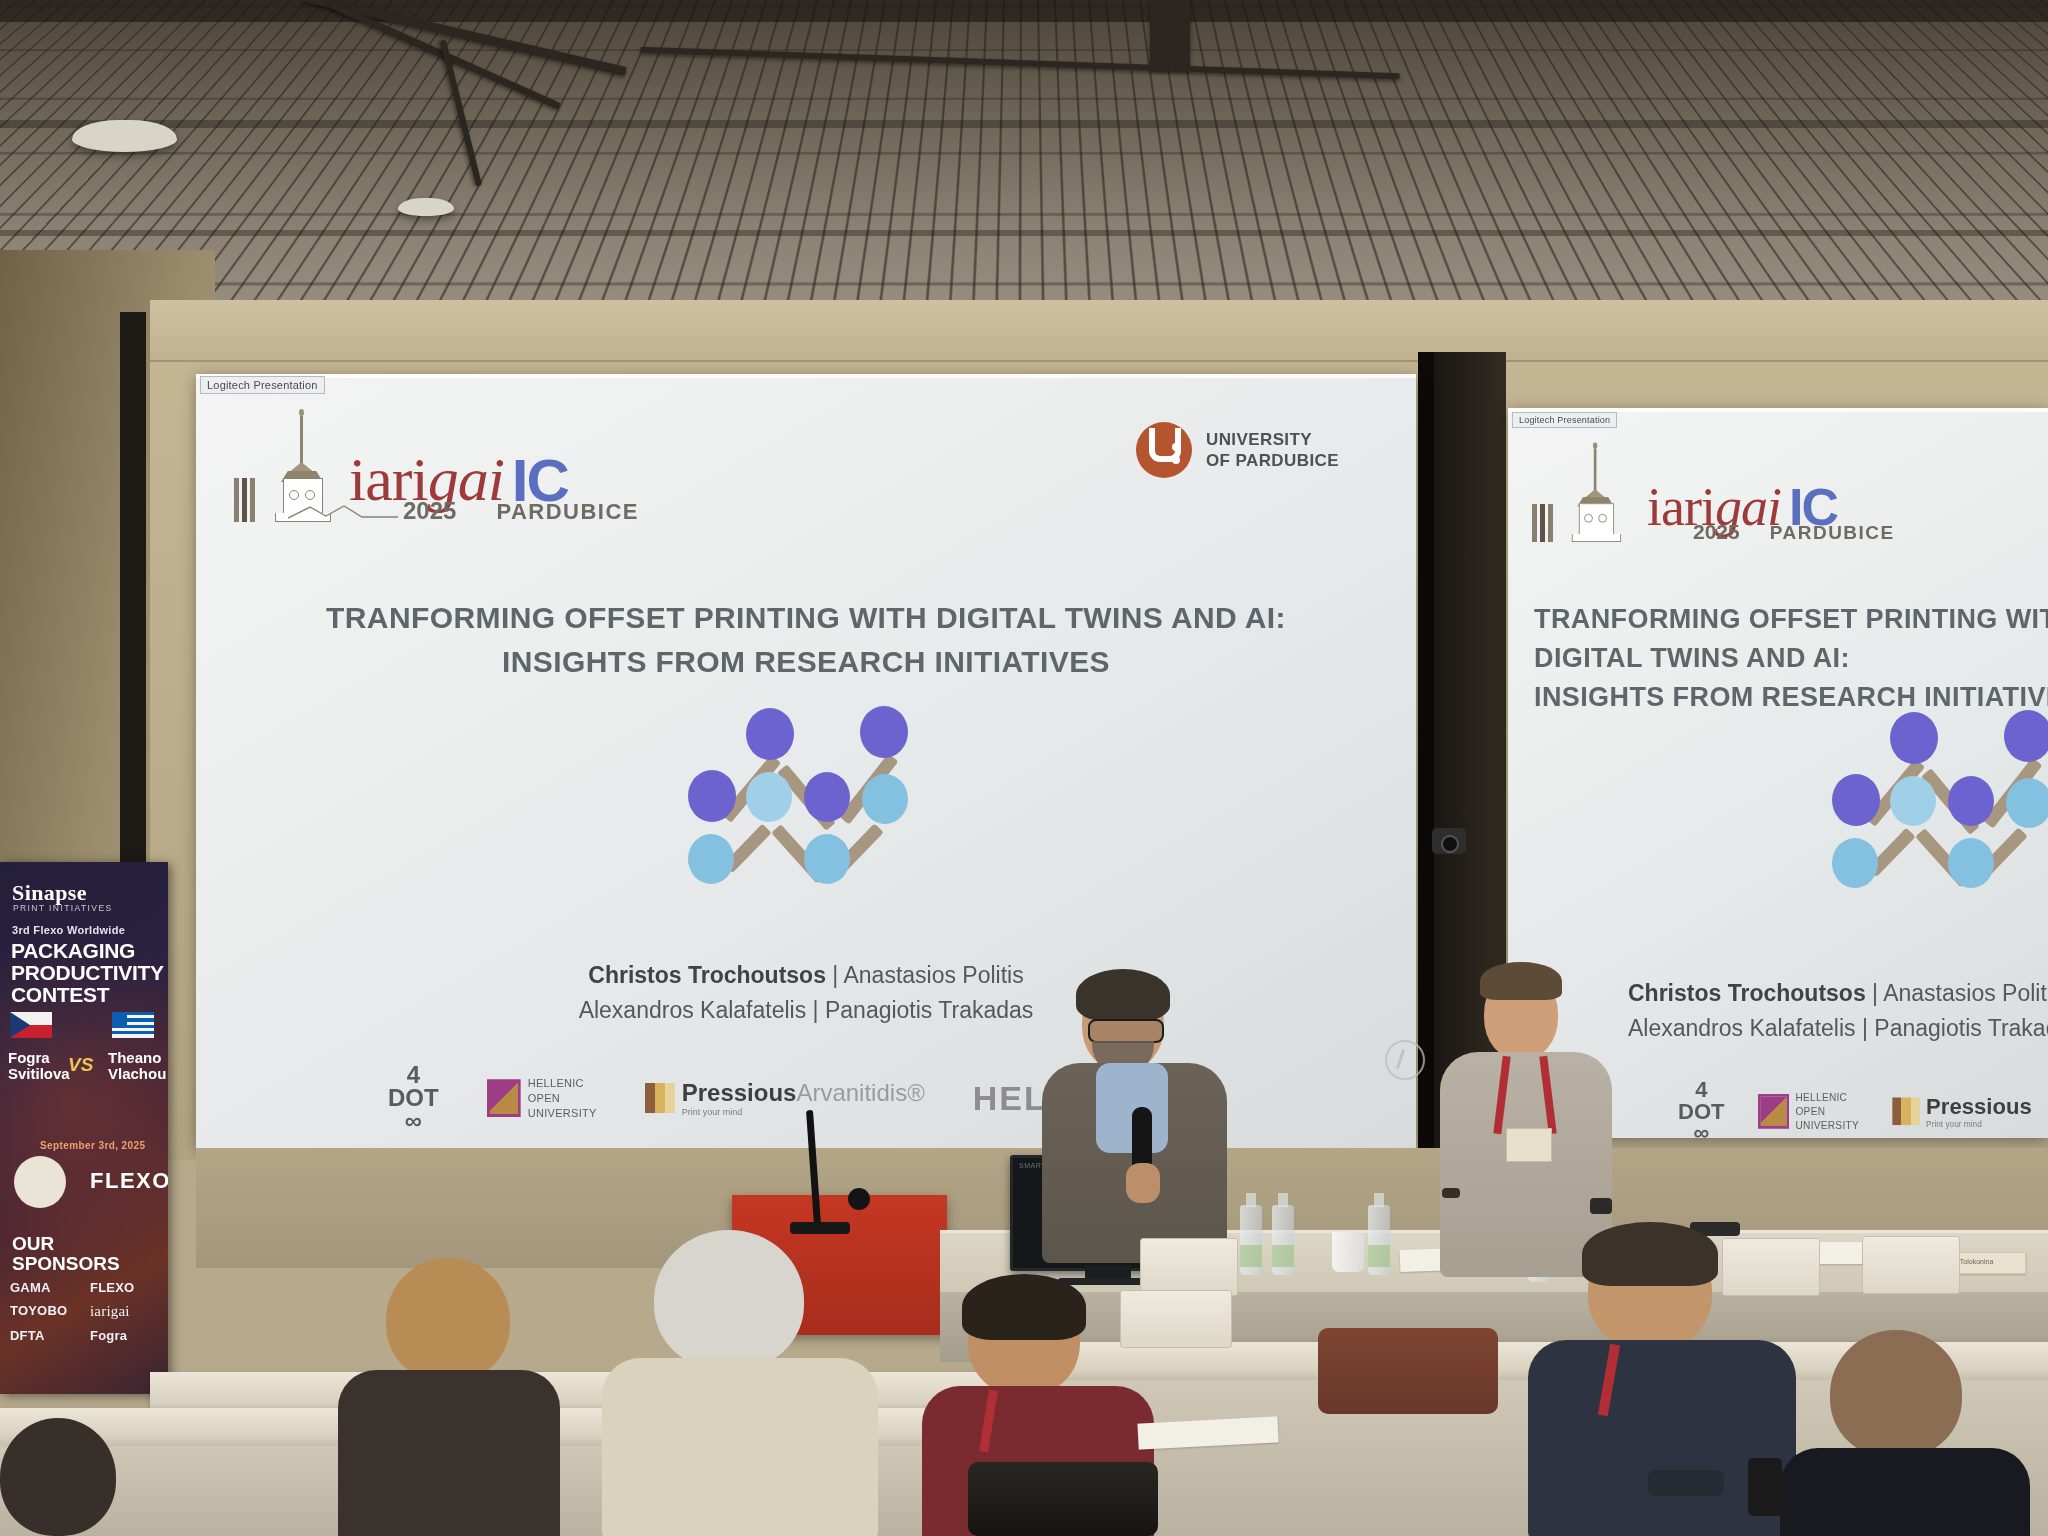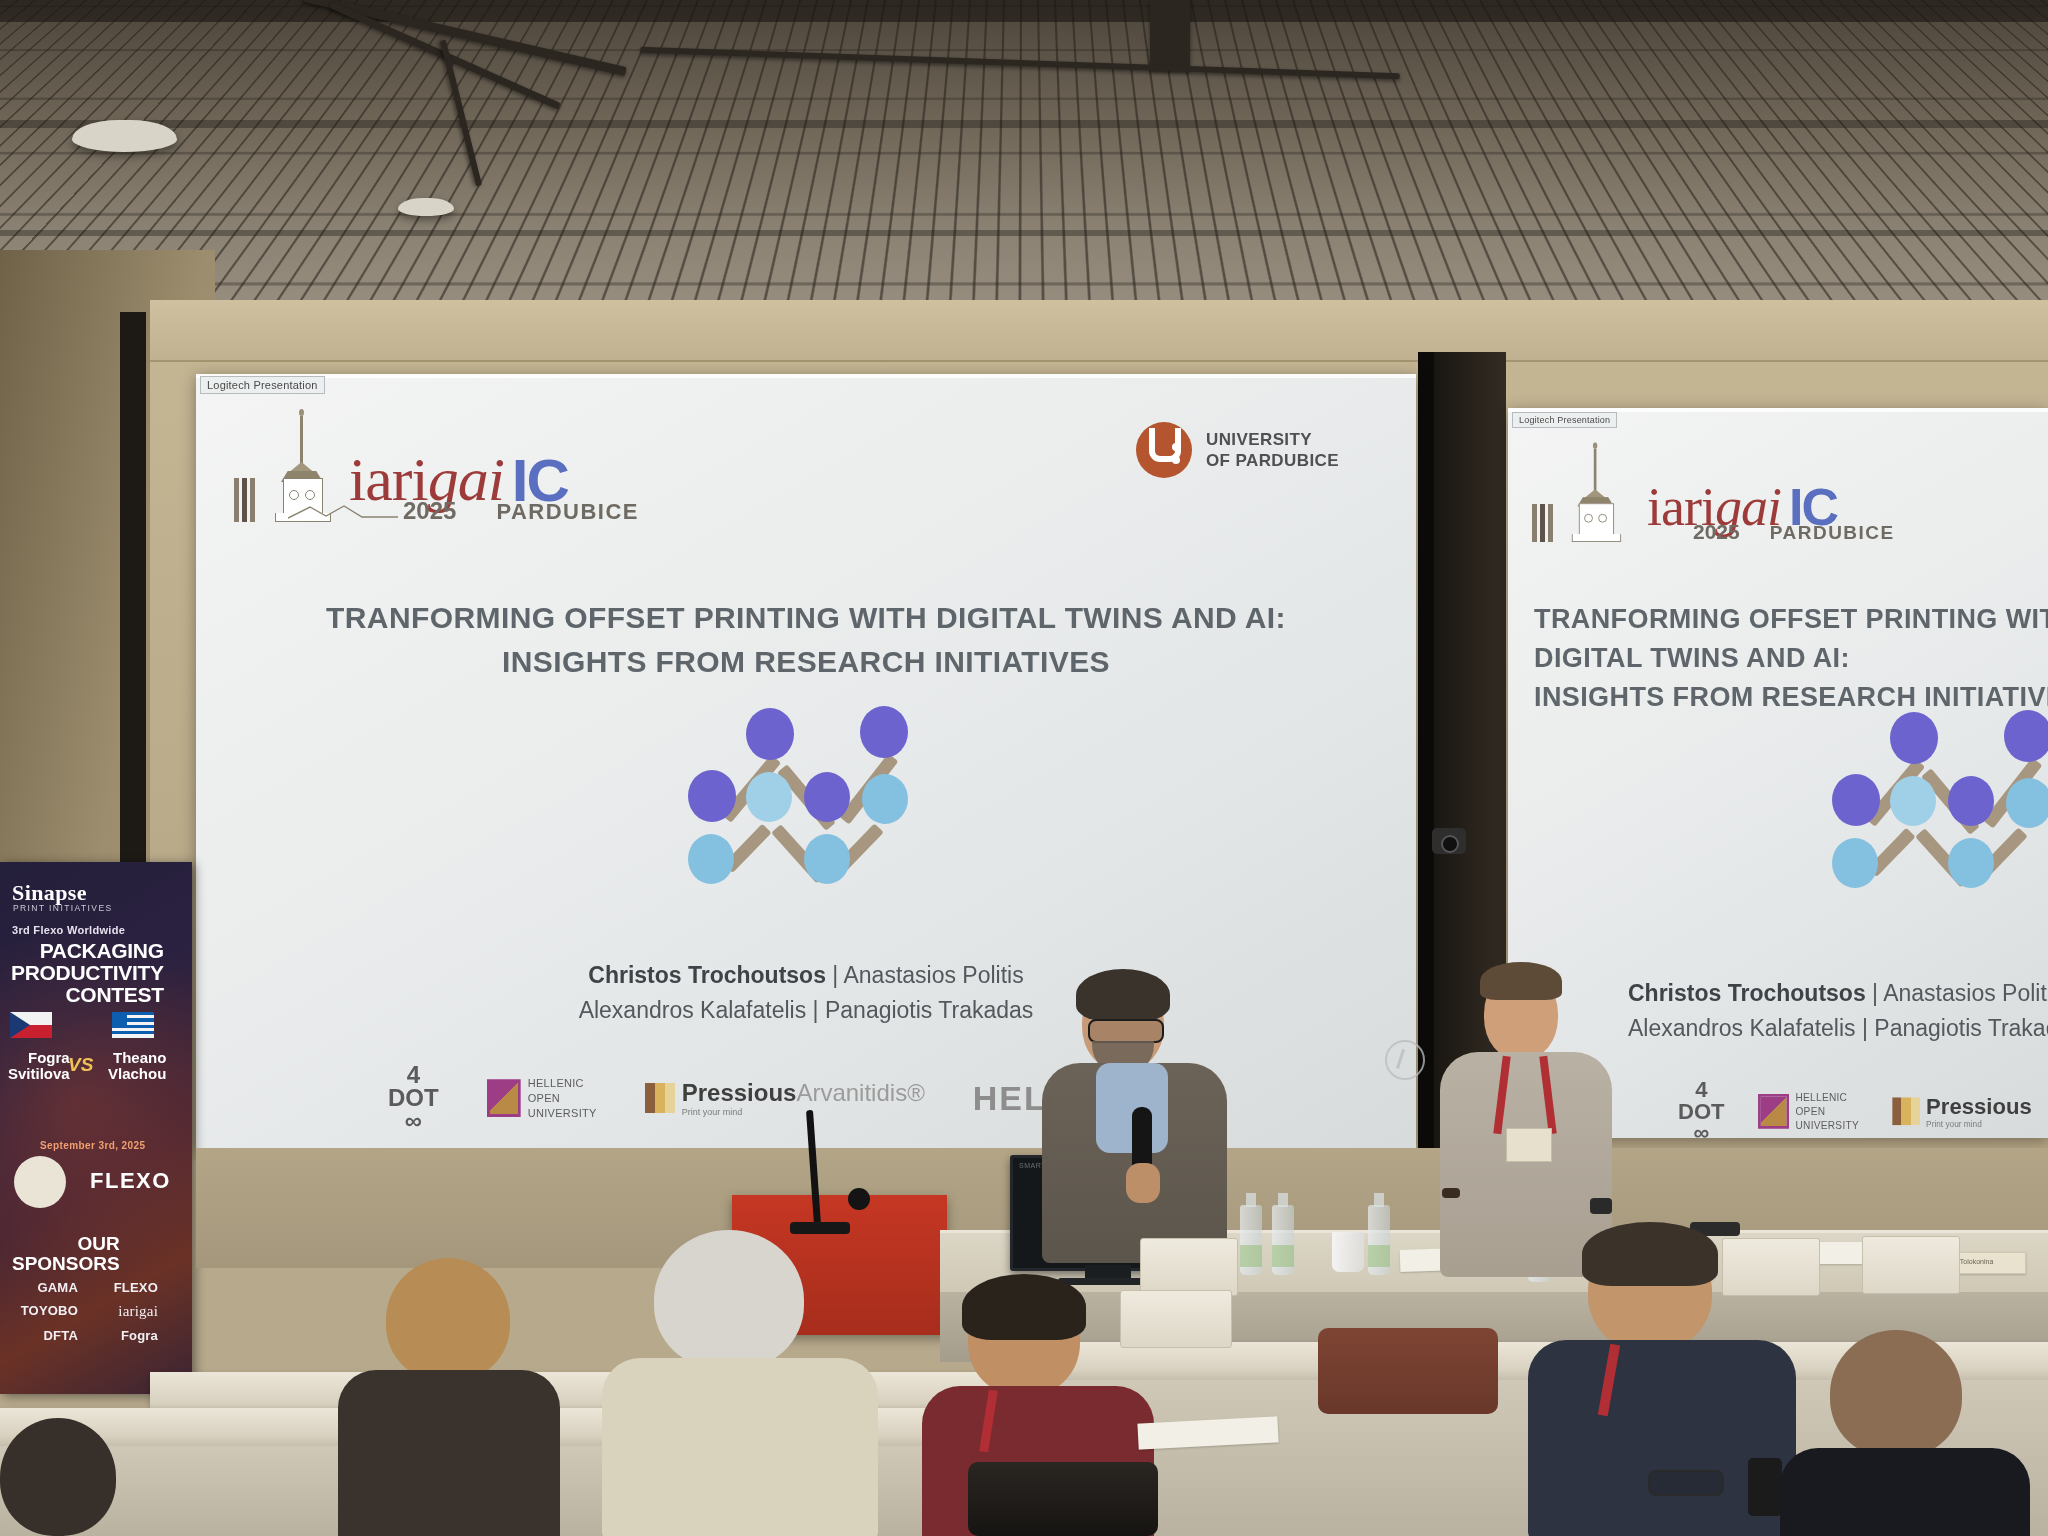--- a/index.html
+++ b/index.html
@@ -96,23 +96,23 @@
   .sp-pr-mark{width:30px;height:30px;background:linear-gradient(90deg,#8b5e3c 0 33%,#d9b25e 33% 66%,#e6d39a 66% 100%);}
   .sp-pr b{font-size:24px;color:#3f3f3f;}
   .sp-pr i{font-size:24px;color:#9b9b9b;font-style:normal;}
   .sp-pr small{display:block;font-size:9px;color:#7b7b7b;}
   .sp-hel{font-size:34px;color:#8d8d8d;letter-spacing:2px;font-weight:700;}
 
   
   .slide-r .slide-title{font-size:27px;text-align:left;}
 
   
-  .banner{position:absolute;left:0;top:862px;width:192px;height:532px;
+  .banner{position:absolute;left:0;top:862px;width:168px;height:532px;
     background:linear-gradient(150deg,#241f3a 0%,#2a2140 30%,#4a2634 58%,#6b3226 78%,#3a2433 100%);
-    box-shadow:3px 2px 10px rgba(0,0,0,.45);overflow:hidden;color:#fff;text-align:right;}
+    box-shadow:3px 2px 10px rgba(0,0,0,.45);overflow:hidden;color:#fff;}
   .banner:after{content:"";position:absolute;inset:0;
     background:radial-gradient(circle at 40% 45%, rgba(200,80,40,.28), rgba(0,0,0,0) 55%);}
   .bn{position:relative;z-index:2;}
   .bn-sinapse{position:absolute;left:12px;top:18px;font-family:"Liberation Serif",serif;font-size:22px;font-weight:bold;letter-spacing:.4px;}
   .bn-sinapse-sub{position:absolute;left:13px;top:41px;font-size:8.5px;letter-spacing:1.4px;color:#cfc7d4;}
   .bn-3rd{position:absolute;left:12px;top:62px;font-size:11px;font-weight:bold;color:#e8e2ef;letter-spacing:.3px;}
   .bn-big{position:absolute;left:11px;top:78px;font-size:21px;font-weight:bold;line-height:1.05;letter-spacing:-.3px;}
   .flag{position:absolute;width:42px;height:26px;}
   .flag-cz{left:10px;top:150px;background:linear-gradient(#f2f2f2 0 50%,#c8202e 50% 100%);}
   .flag-cz:after{content:"";position:absolute;left:0;top:0;width:0;height:0;border-top:13px solid transparent;border-bottom:13px solid transparent;border-left:20px solid #1b3a73;}

